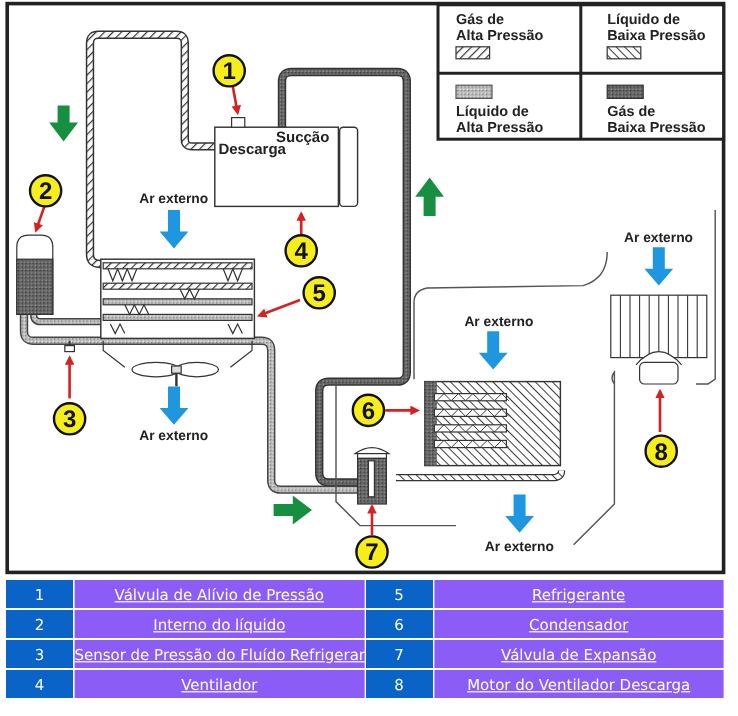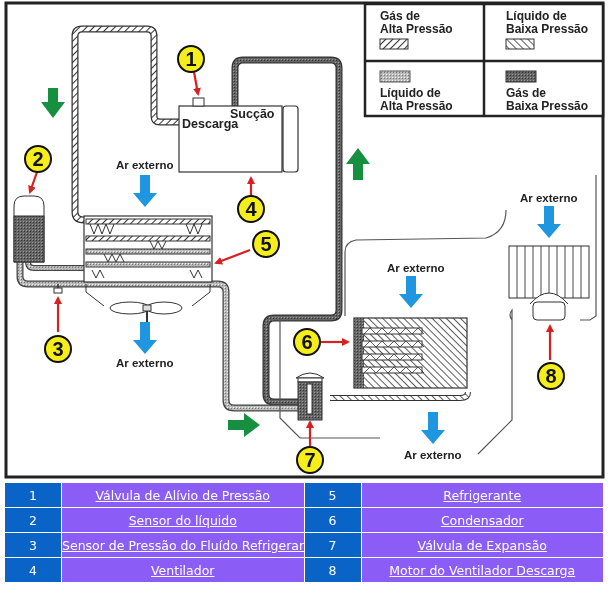--- a/index.html
+++ b/index.html
@@ -222,21 +222,21 @@
 <table class="legend-table">
   <tbody>
     <tr>
       <td class="idx">1</td>
       <td class="name">Válvula de Alívio de Pressão</td>
       <td class="idx">5</td>
       <td class="name">Refrigerante</td>
     </tr>
     <tr>
       <td class="idx">2</td>
-      <td class="name">Sensor do líquido</td>
+      <td class="name">Interno do líquido</td>
       <td class="idx">6</td>
       <td class="name">Condensador</td>
     </tr>
     <tr>
       <td class="idx">3</td>
       <td class="name">Sensor de Pressão do Fluído Refrigerante</td>
       <td class="idx">7</td>
       <td class="name">Válvula de Expansão</td>
     </tr>
     <tr>

